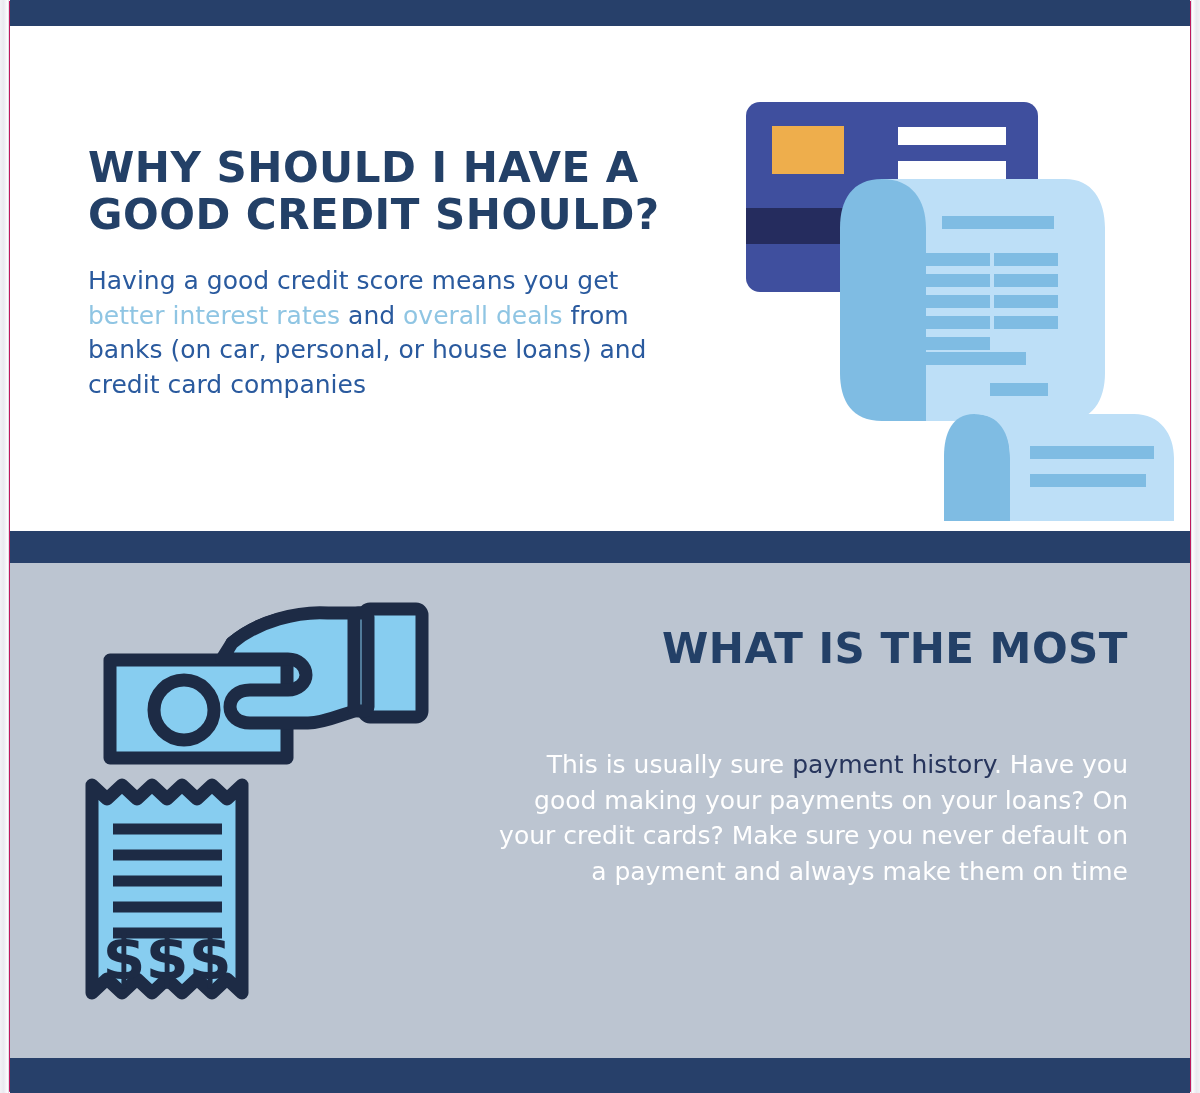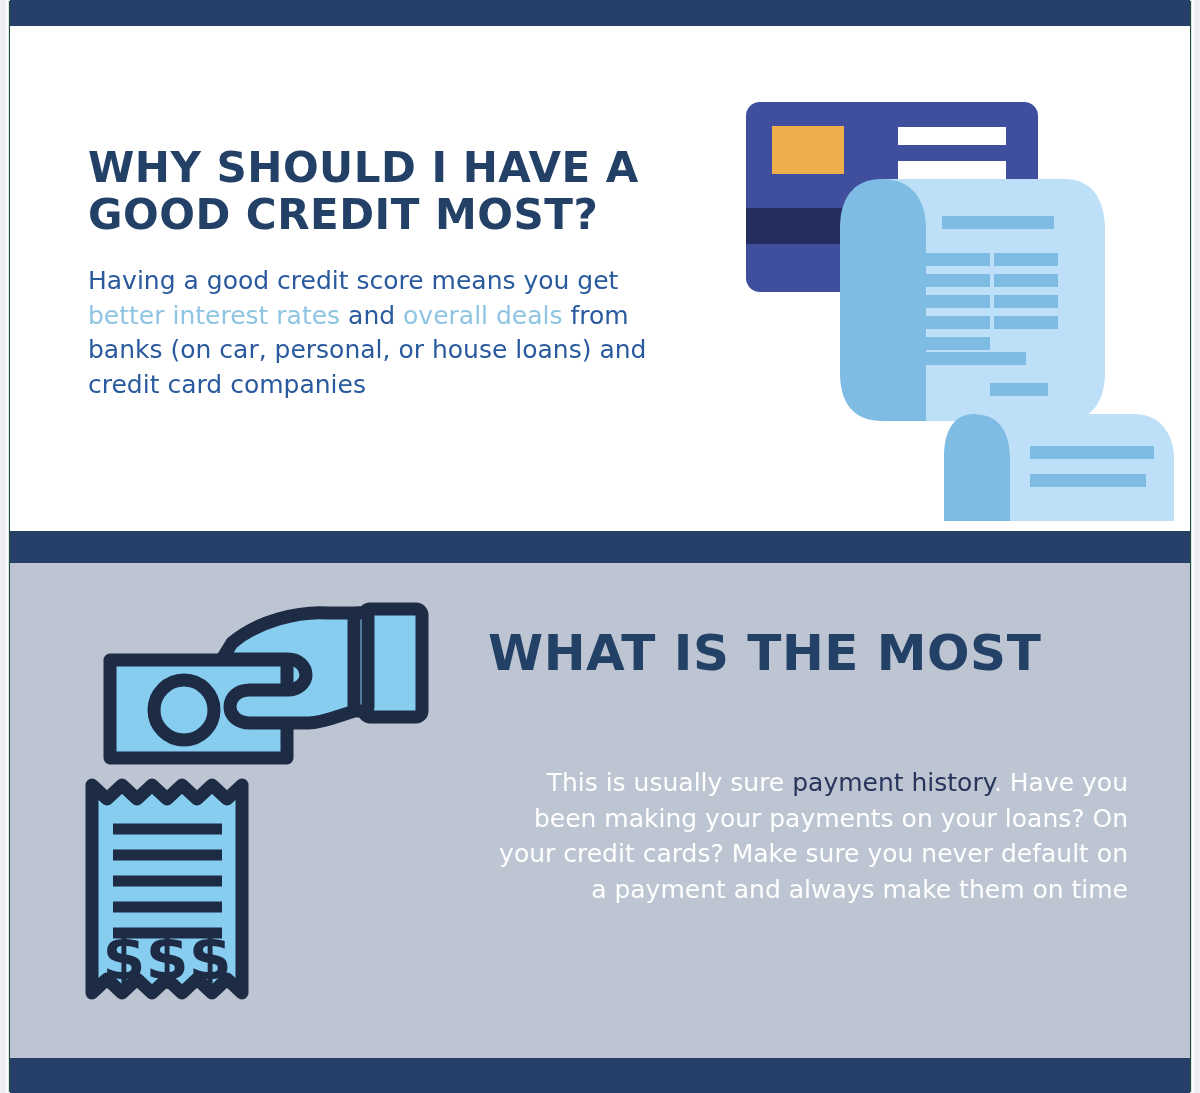--- a/index.html
+++ b/index.html
@@ -12,21 +12,21 @@
     height: 1093px;
     overflow: hidden;
     font-family: "DejaVu Sans", sans-serif;
   }
 
   
   #page {
     position: relative;
     width: 1200px;
     height: 1093px;
-    background: #14532d;
+    background: #be185d;
     box-sizing: border-box;
     border-radius: 15px;
   }
   .edge-shadow-left {
     position: absolute;
     left: 0; top: 0;
     width: 9px; height: 1093px;
     background: linear-gradient(to right, #f2f2f5 0%, #e9e9ef 45%, #ffffff 100%);
     border-right: 1px solid #e2e2ea;
     box-sizing: border-box;
@@ -101,25 +101,25 @@
   #sec2-text {
     position: absolute;
     right: 62px; top: 62px;
     width: 640px;
     text-align: right;
   }
   .headline-2 {
     color: #234067;
     font-family: "DejaVu Sans", sans-serif;
     font-weight: bold;
-    font-size: 50px;
+    font-size: 42px;
     line-height: 1.12;
     letter-spacing: 0.5px;
     margin: 0;
-    text-align: left;
+    text-align: right;
   }
   .body-copy-2 {
     margin: 28px 0 0 0;
     color: #ffffff;
     font-family: "DejaVu Sans", sans-serif;
     font-size: 25px;
     line-height: 1.42;
     font-weight: 400;
     text-align: right;
   }
@@ -139,21 +139,21 @@
   <div class="edge-shadow-left"></div>
   <div class="edge-shadow-right"></div>
 
   <div id="bar-top" class="bar-navy"></div>
 
   <div id="section-one">
 
     <div id="sec1-text">
       <h1 class="headline">
         <span>WHY SHOULD I HAVE A</span><br>
-        <span>GOOD CREDIT MOST?</span>
+        <span>GOOD CREDIT SHOULD?</span>
       </h1>
       <p class="body-copy-1"><span>Having a good credit score means you get </span><span class="hl-light">better interest rates</span><span> and </span><span class="hl-light">overall deals</span><span> from banks (on car, personal, or house loans) and credit card companies</span></p>
     </div>
 
     <svg id="card-art" viewBox="0 0 470 470">
 
       <rect x="16" y="26" width="292" height="190" rx="14" ry="14" fill="#3f4f9e"></rect>
 
       <rect x="16" y="132" width="292" height="36" fill="#252c5e"></rect>
 
@@ -231,19 +231,19 @@
         </g>
         <text x="95" y="396" text-anchor="middle" font-family="DejaVu Sans, sans-serif" font-size="62" font-weight="bold" fill="#1d2b45">$$$</text>
       </g>
     </svg>
 
     <div id="sec2-text">
       <h1 class="headline-2">
         <span>WHAT IS THE MOST</span><br>
         <br>
       </h1>
-      <p class="body-copy-2"><span>This is usually sure </span><span class="hl-dark">payment history</span><span>. Have you been making your payments on your loans? On your credit cards? Make sure you never default on a payment and always make them on time</span></p>
+      <p class="body-copy-2"><span>This is usually sure </span><span class="hl-dark">payment history</span><span>. Have you good making your payments on your loans? On your credit cards? Make sure you never default on a payment and always make them on time</span></p>
     </div>
   </div>
 
   <div id="bar-bottom" class="bar-navy"></div>
 
 </div>
 
 </body></html>

